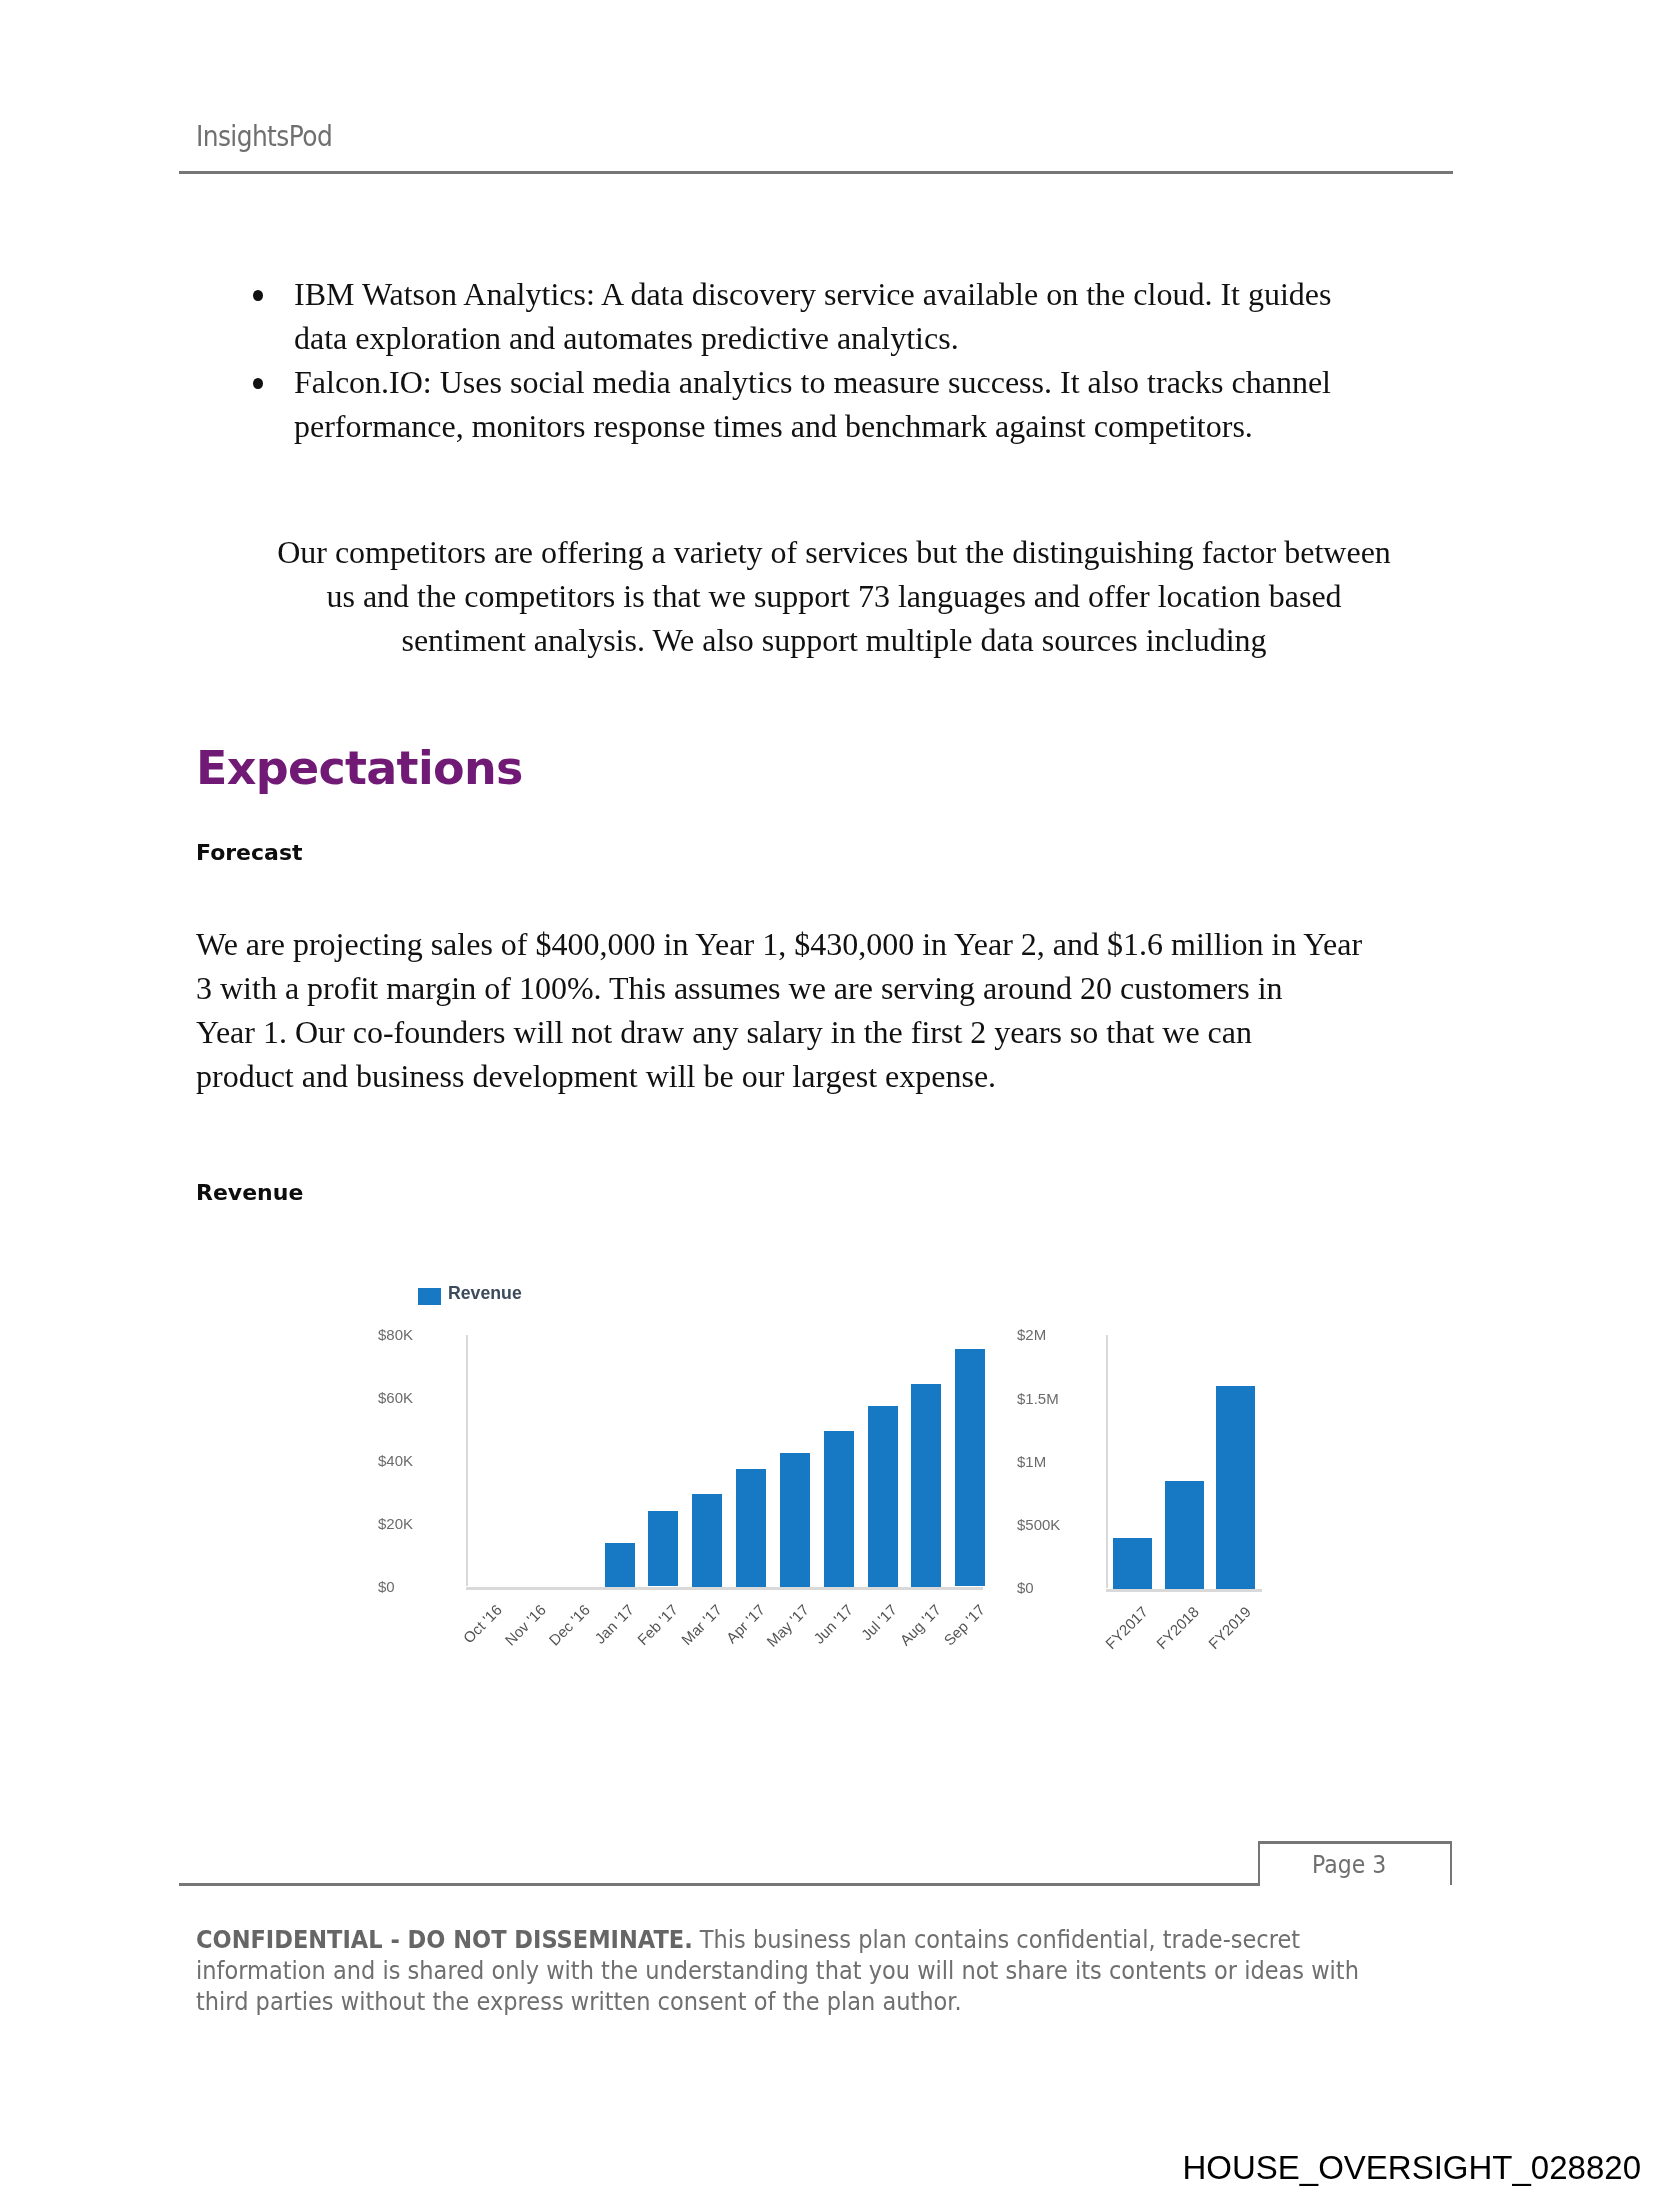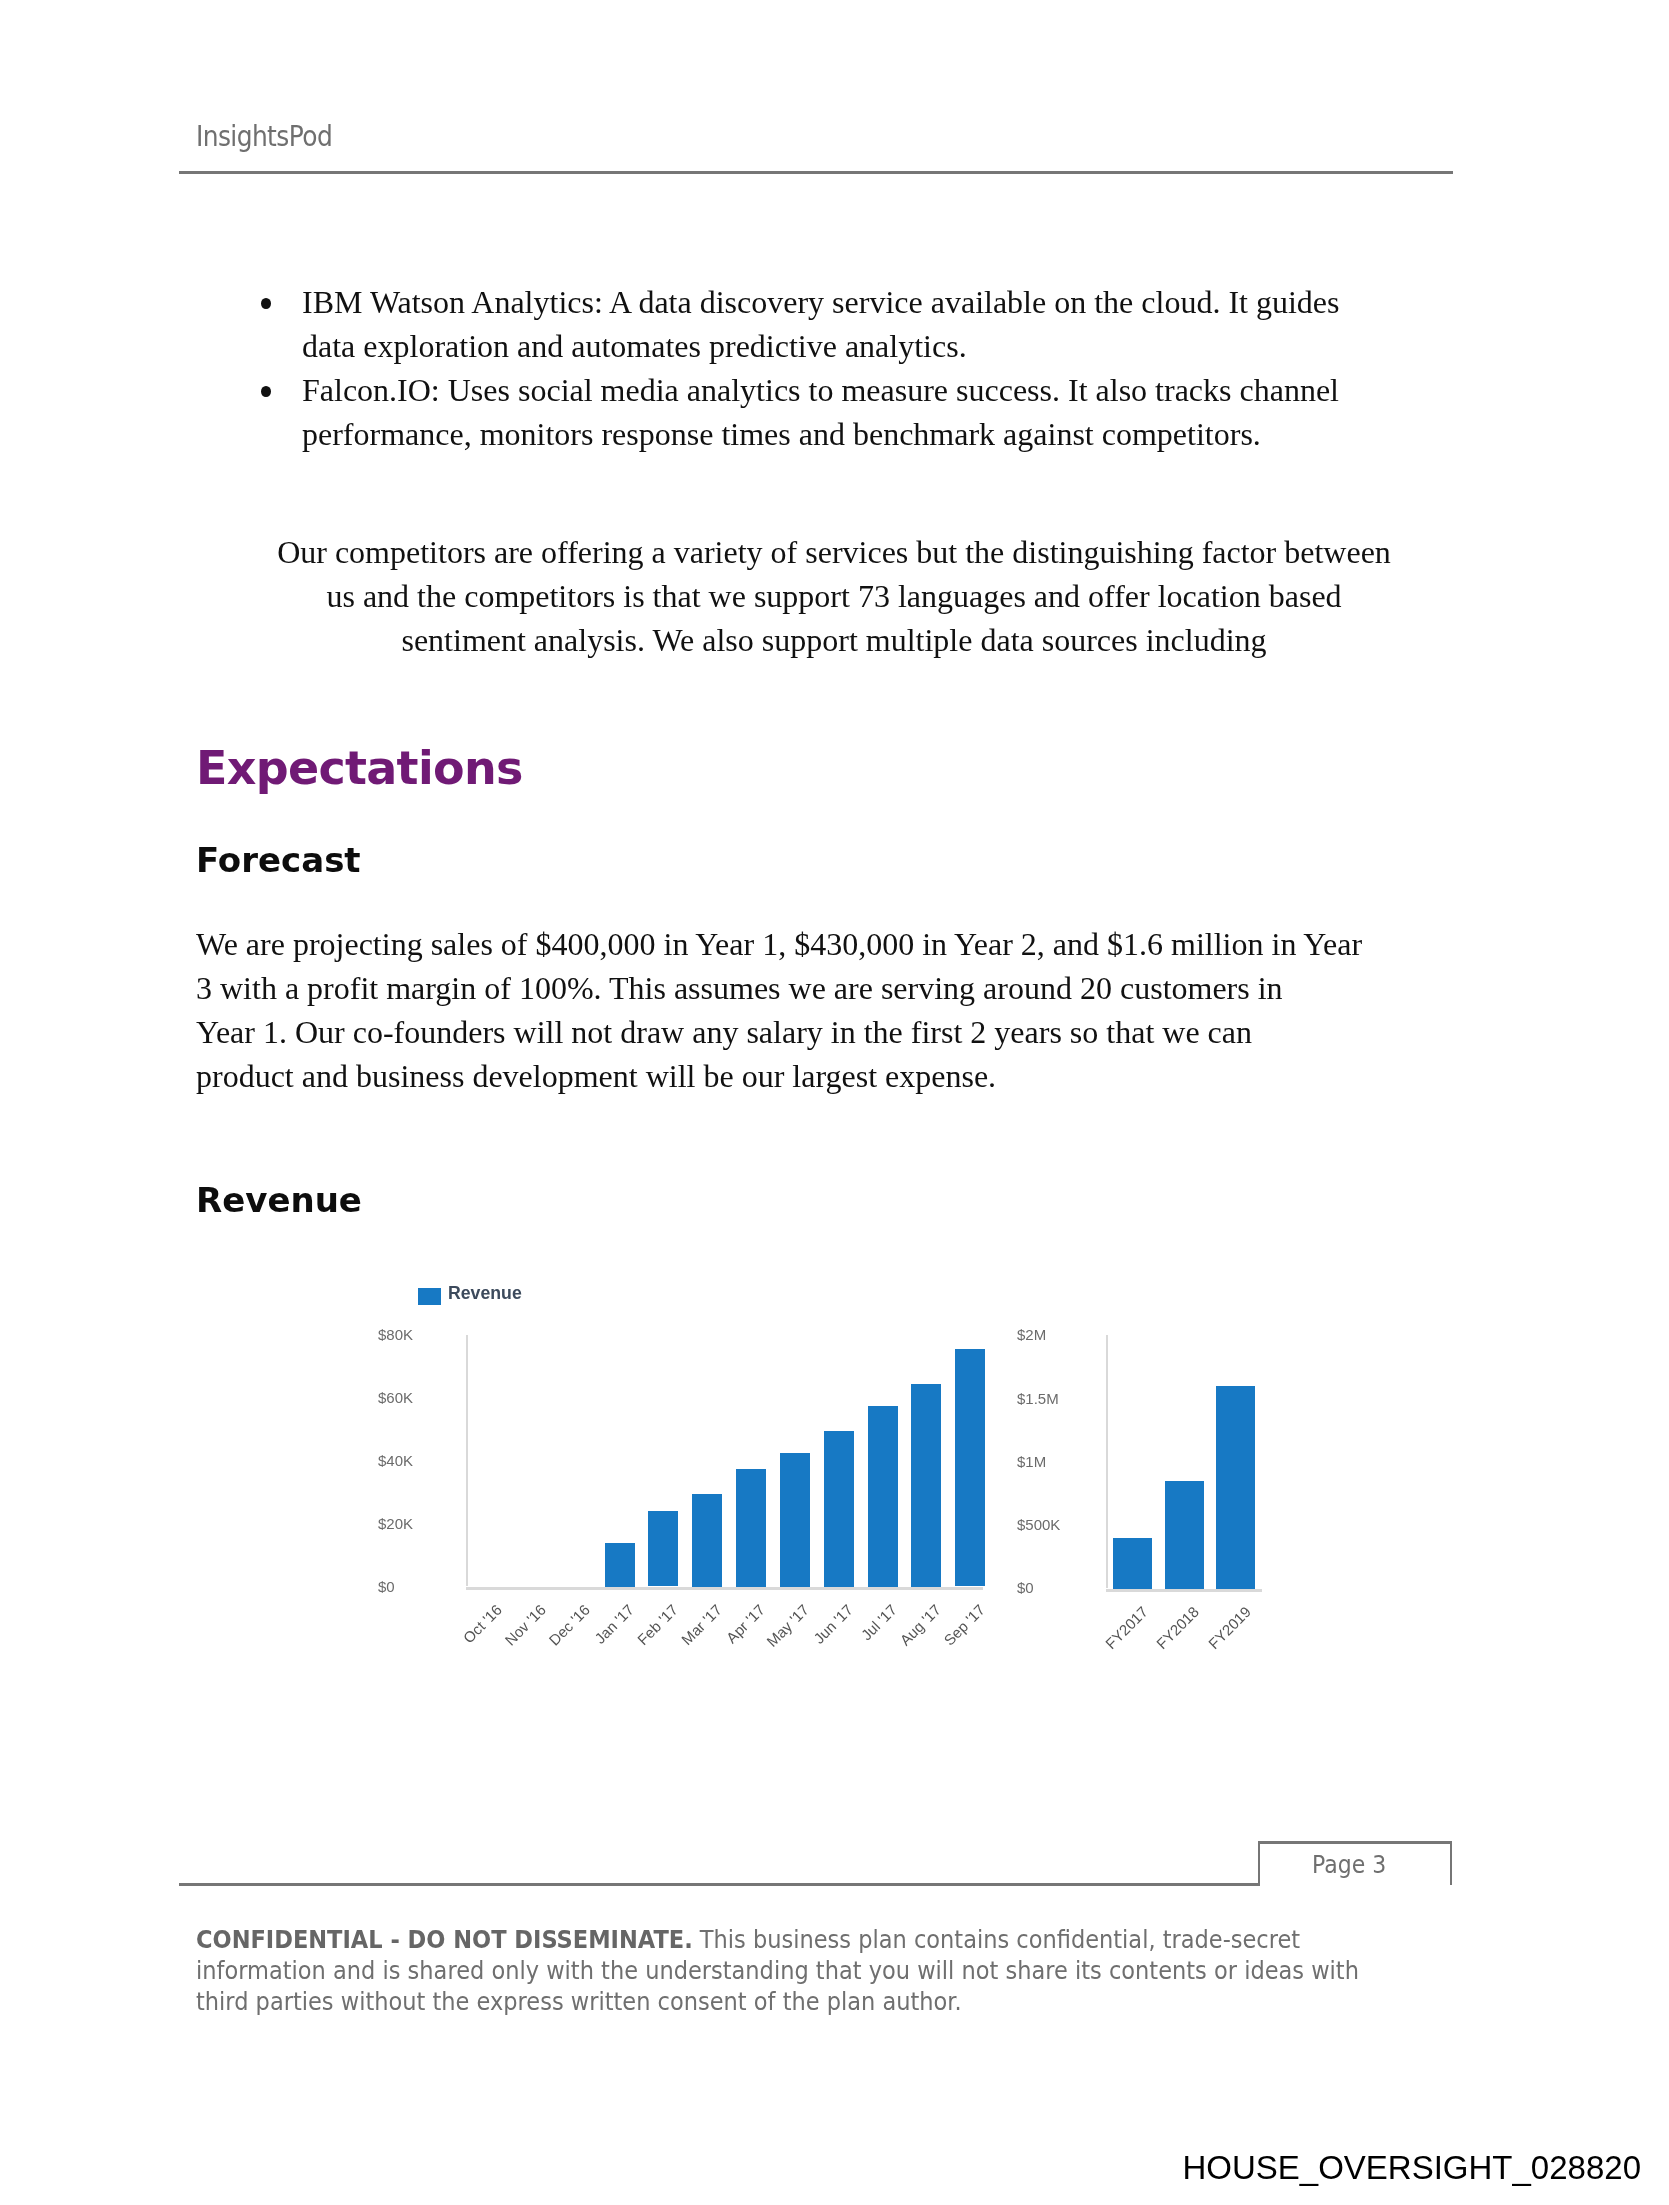--- a/index.html
+++ b/index.html
@@ -1,26 +1,26 @@
 <!DOCTYPE html>
 <html style="font-size:10.5px"><head>
 <meta charset="utf-8">
 <style>
   html, body { margin:0; padding:0; background:#ffffff; }
   body { width:1669px; height:2205px; position:relative; overflow:hidden; }
   .abs { position:absolute; }
   .hdr-title { left:196px; top:119px; font-family:"DejaVu Sans", sans-serif; font-size:29px; color:#6f6f6f; letter-spacing:-0.7px; transform:scaleX(0.86); transform-origin:left top; }
   .hdr-rule { left:179px; top:171px; width:1274px; height:3.3px; background:#767676; }
   .serif { font-family:"Liberation Serif","DejaVu Serif", serif; color:#111; font-size:32px; line-height:44px; }
-  .bullets { left:253px; top:272px; width:1211px; margin:8px; padding:0; list-style:none; }
+  .bullets { left:253px; top:272px; width:1211px; margin:0; padding:0; list-style:none; }
   .bullets li { position:relative; padding-left:41px; }
   .bullets li .dot { position:absolute; left:0; top:17.7px; width:9.8px; height:11px; border-radius:50%; background:#111; }
   .para1 { left:196px; top:530px; width:1276px;text-align:center; }
   .h1 { left:196px; top:741px; font-family:"DejaVu Sans", sans-serif; font-weight:bold; font-size:46px; color:#701a75; letter-spacing:-0.7px; }
-  .h2 { left:196px; top:840px; font-family:"DejaVu Sans", sans-serif; font-weight:bold; font-size:34px; color:#0d0d0d; }
+  .h2 { left:196px; top:840px; font-family:"DejaVu Sans", sans-serif; font-weight:bold; font-size:22px; color:#0d0d0d; }
   .h2b { top:1180px; }
   .para2 { left:196px; top:922px; width:1283px; }
   .line { display:block; white-space:nowrap; }
   
   .chart { font-family:"Liberation Sans","DejaVu Sans", sans-serif; }
   .legend-sq { left:418px; top:1288px; width:23px; height:17px; background:#1779c4; }
   .legend-lbl { left:448px; top:1283px; font-size:17.7px; font-weight:bold; color:#3c4a5c; }
   .ytick { font-size:15px; color:#6b6b6b; text-align:left; width:79px; }
   .axis-y { width:2px; background:#d9d9d9; }
   .axis-x { height:2.6px; background:#d9d9d9; }

